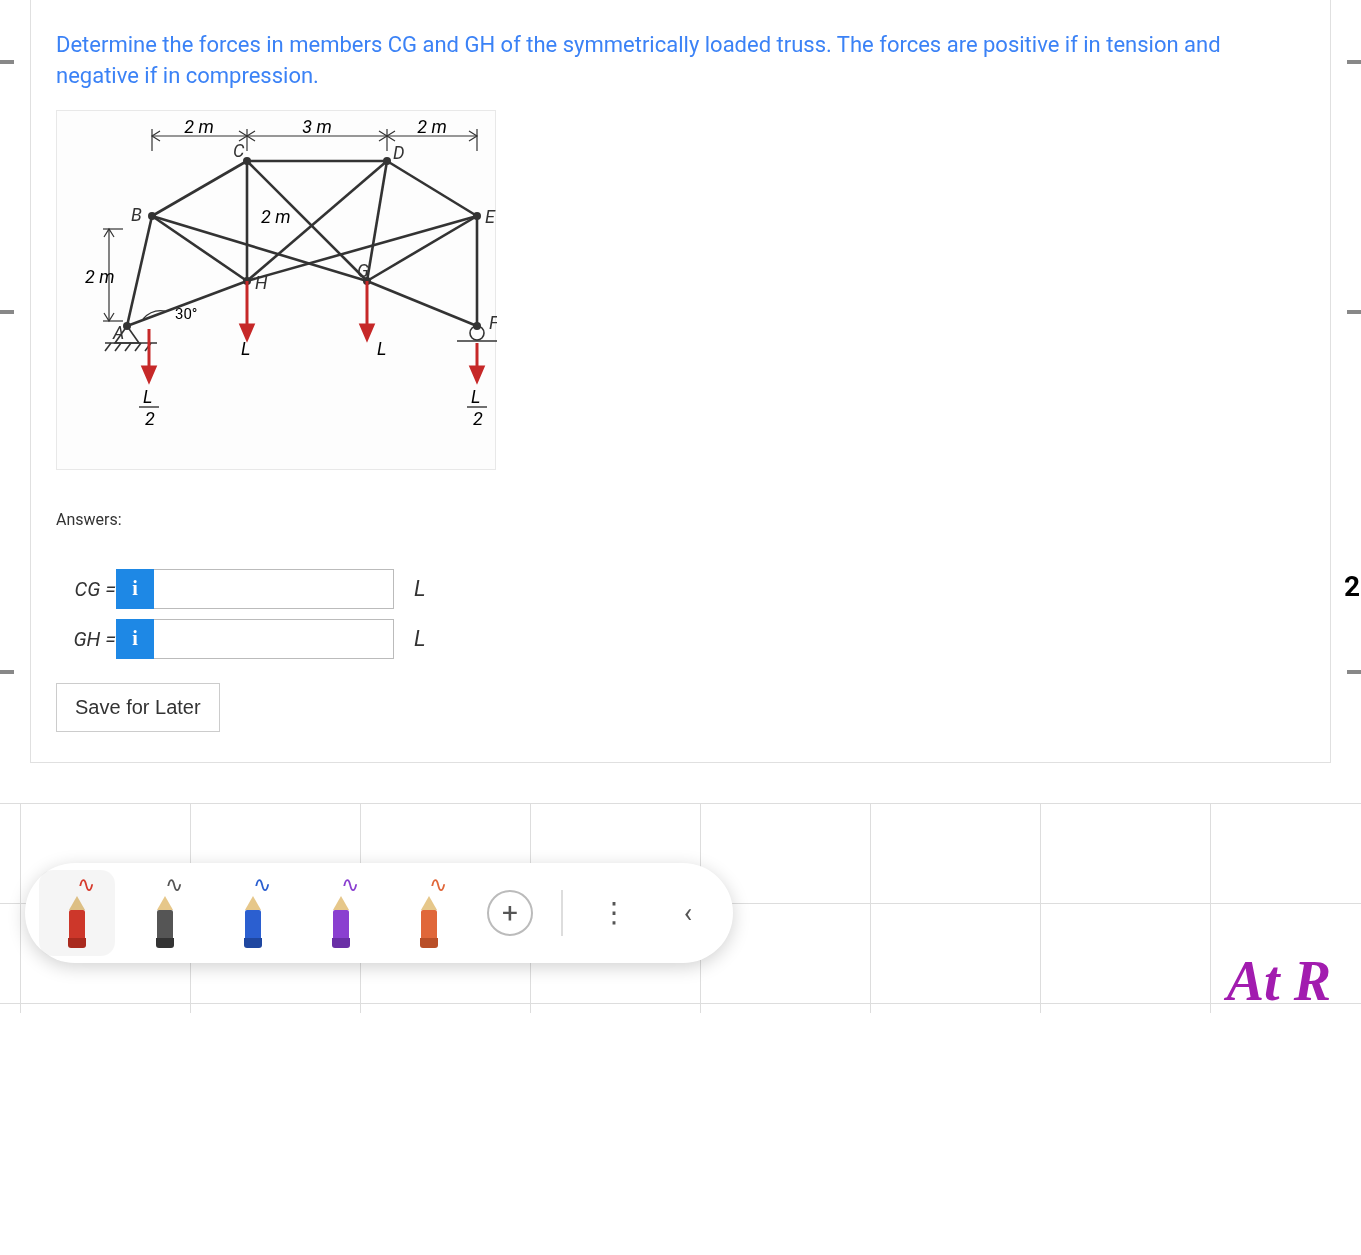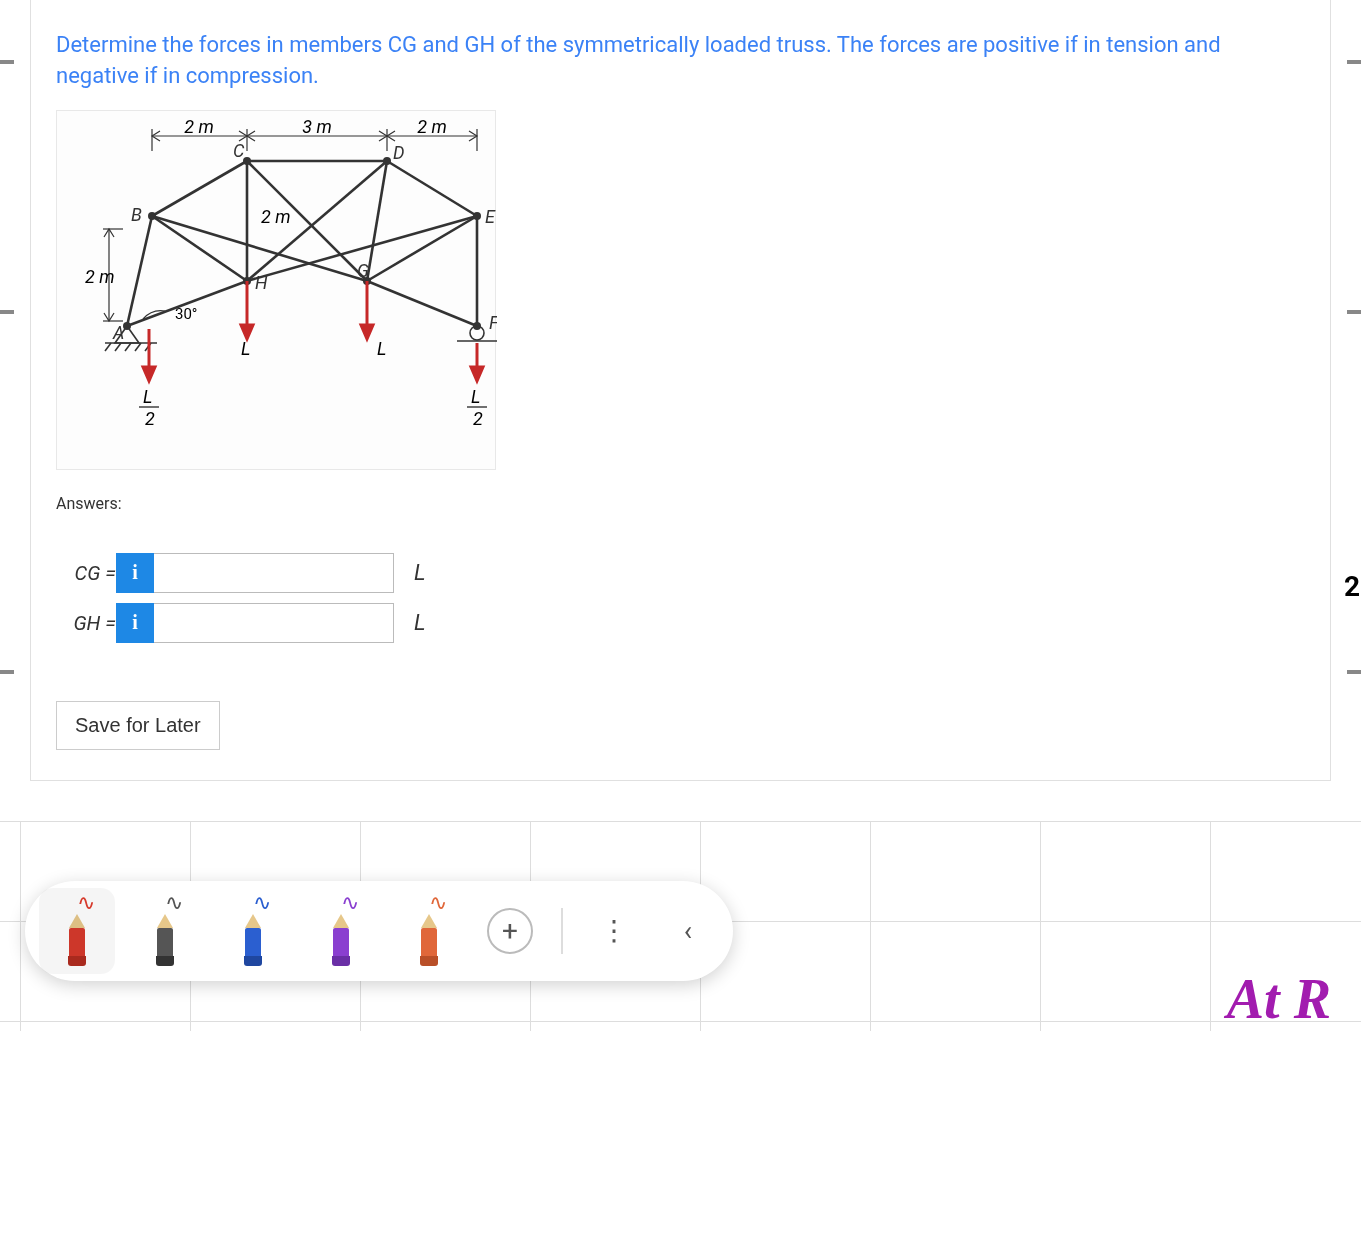--- a/index.html
+++ b/index.html
@@ -28,21 +28,21 @@
     line-height: 1.4;
     color: #3b82f6;
     margin-bottom: 18px;
   }
   .diagram-wrap {
     width: 440px;
     height: 360px;
     border: 1px solid #e8e8e8;
     background: #fdfdfd;
     position: relative;
-    margin-bottom: 24px;
+    margin-bottom: 40px;
   }
   .answers-label {
     font-size: 16px;
     color: #333;
     margin: 20px 0 40px 0;
   }
   .answer-row {
     display: flex;
     align-items: center;
     margin-bottom: 10px;
@@ -75,21 +75,21 @@
     font-size: 18px;
     padding: 0 8px;
     border-left: none;
   }
   .unit {
     margin-left: 20px;
     font-style: italic;
     font-size: 22px;
   }
   .save-btn {
-    margin-top: 48px;
+    margin-top: 14px;
     display: inline-block;
     border: 1px solid #ccc;
     background: #fff;
     font-size: 20px;
     padding: 12px 18px;
     color: #333;
     cursor: pointer;
   }
   .submit-row {
     margin-top: 30px;

